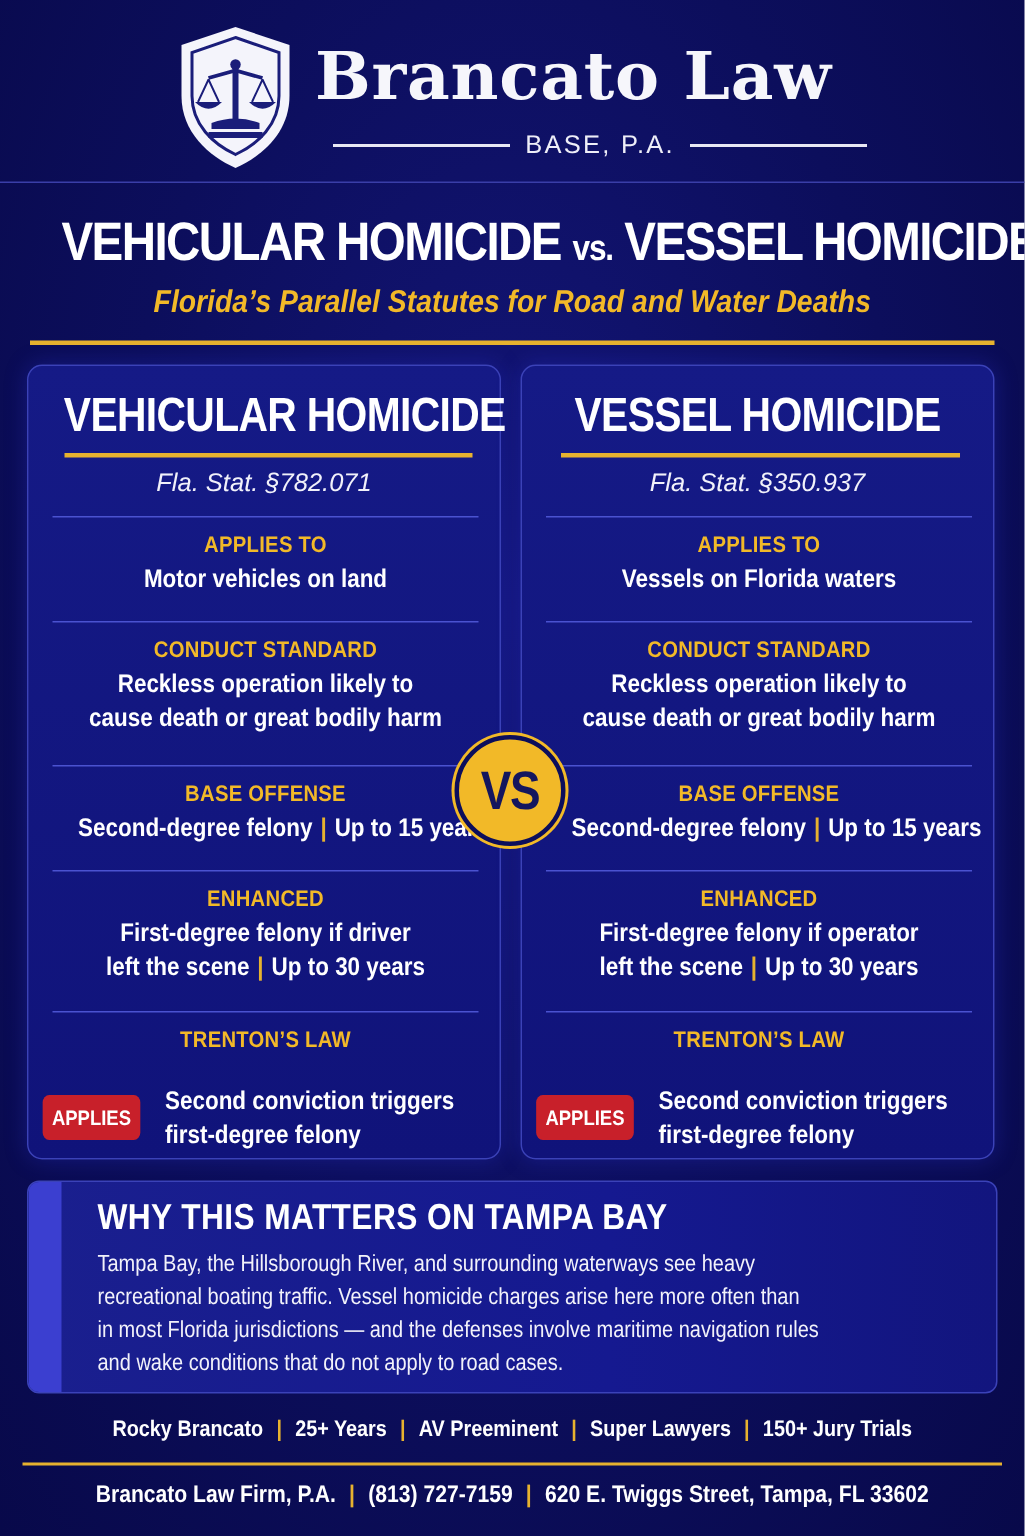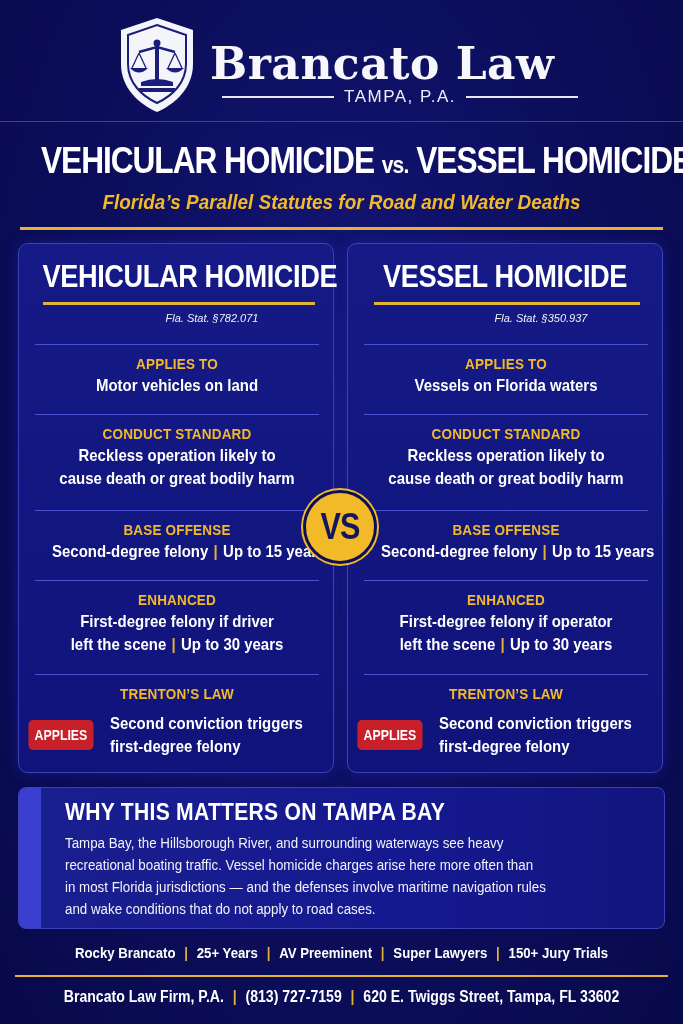--- a/index.html
+++ b/index.html
@@ -10,21 +10,21 @@
     color: #ffffff;
     position: relative;
   }
   .header {
     position: absolute; top: 0; left: 0; width: 683px; height: 122px;
   }
   .logo-shield {
     position: absolute; left: 117px; top: 16px; width: 80px; height: 98px;
   }
   .brand-name {
-    position: absolute; left: 210px; top: 38px;
+    position: absolute; left: 210px; top: 26px;
     font-family: "DejaVu Serif", serif; font-weight: bold;
     font-size: 44px; letter-spacing: 0.5px; color: #f6f6fb;
     white-space: nowrap;
   }
   .brand-sub-row {
     position: absolute; left: 222px; top: 86px; width: 356px; height: 22px;
     display: flex; align-items: center; gap: 10px;
   }
   .brand-sub-row .rule { flex: 1; height: 2px; background: #e8e8f4; }
   .brand-sub {
@@ -64,40 +64,40 @@
     font-weight: bold; font-size: 32px; letter-spacing: -0.5px; color: #ffffff;
     transform: scaleX(0.85); transform-origin: center; white-space: nowrap;
   }
   .card-title-rule {
     position: absolute; top: 58px; height: 3px; background: #e7b22f;
   }
   .card.left .card-title-rule { left: 24px; width: 272px; }
   .card.right .card-title-rule { left: 26px; width: 266px; }
   .statute {
     position: absolute; top: 68px; left: 0; width: 100%; text-align: center;
-    font-style: italic; font-size: 11px; color: #f1f1fa; margin-left: 36px;
+    font-style: italic; font-size: 17px; color: #f1f1fa;
   }
   .section {
     position: absolute; left: 16px; width: 284px; text-align: center;
     border-top: 1.5px solid #4a52d0;
   }
   .section-label {
     font-weight: bold; font-size: 15px; color: #f2b928;
     margin-top: 10px; letter-spacing: 0.2px;
     transform: scaleX(0.9); transform-origin: center;
   }
   .section-value {
     font-weight: bold; font-size: 17px; line-height: 23px; color: #ffffff;
     margin-top: 2px; transform: scaleX(0.88); transform-origin: center;
     white-space: nowrap;
   }
   .pipe { color: #e7b22f; padding: 0 6px; }
   .trenton-row {
     display: flex; align-items: center; justify-content: center;
-    gap: 12px; margin-top: 10px;
+    gap: 12px; margin-top: 20px;
   }
   .applies-badge {
     background: #c8202a; color: #ffffff; font-weight: bold; font-size: 14px;
     padding: 7px 7px; border-radius: 5px; letter-spacing: 0;
     transform: scaleX(0.88);
   }
   .trenton-text {
     font-weight: bold; font-size: 17px; line-height: 23px; text-align: left;
     transform: scaleX(0.88); transform-origin: left center; white-space: nowrap;
   }
@@ -162,21 +162,21 @@
     <path d="M22 37 L15 52 M22 37 L29 52" stroke="#1a1d7a" stroke-width="1.3"></path>
     <path d="M58 37 L51 52 M58 37 L65 52" stroke="#1a1d7a" stroke-width="1.3"></path>
     <path d="M13 52 Q22 61 31 52 Z" fill="#1a1d7a"></path>
     <path d="M49 52 Q58 61 67 52 Z" fill="#1a1d7a"></path>
     <path d="M24 66 Q40 60 56 66 L56 70 L24 70 Z" fill="#1a1d7a"></path>
     <rect x="22" y="72" width="36" height="4" fill="#1a1d7a"></rect>
   </svg>
   <div class="brand-name">Brancato Law</div>
   <div class="brand-sub-row">
     <div class="rule"></div>
-    <span class="brand-sub">TAMPA, P.A.</span>
+    <span class="brand-sub">BASE, P.A.</span>
     <div class="rule"></div>
   </div>
 </div>
 <div class="header-divider"></div>
 
 <div class="title">
   <span>VEHICULAR HOMICIDE</span>
   <span class="vs-small">vs.</span>
   <span>VESSEL HOMICIDE</span>
 </div>

